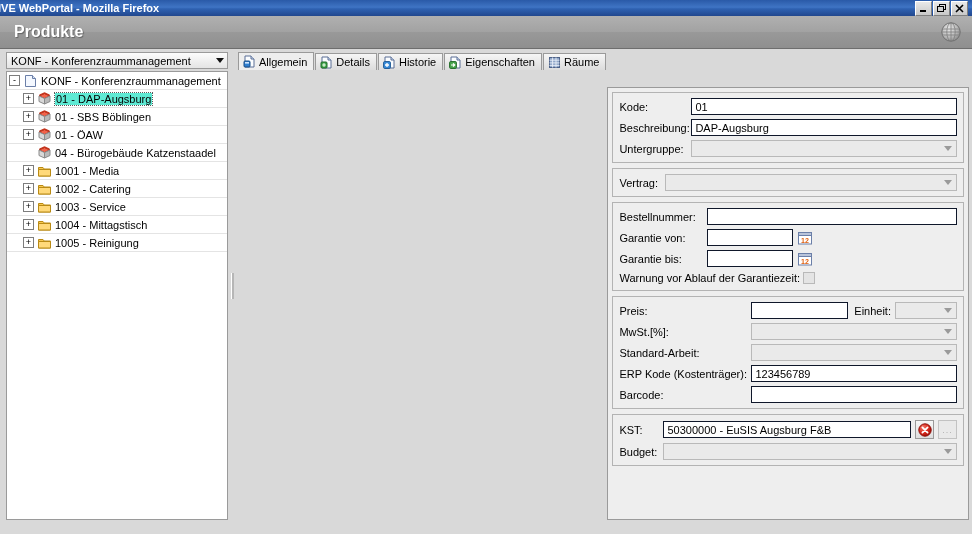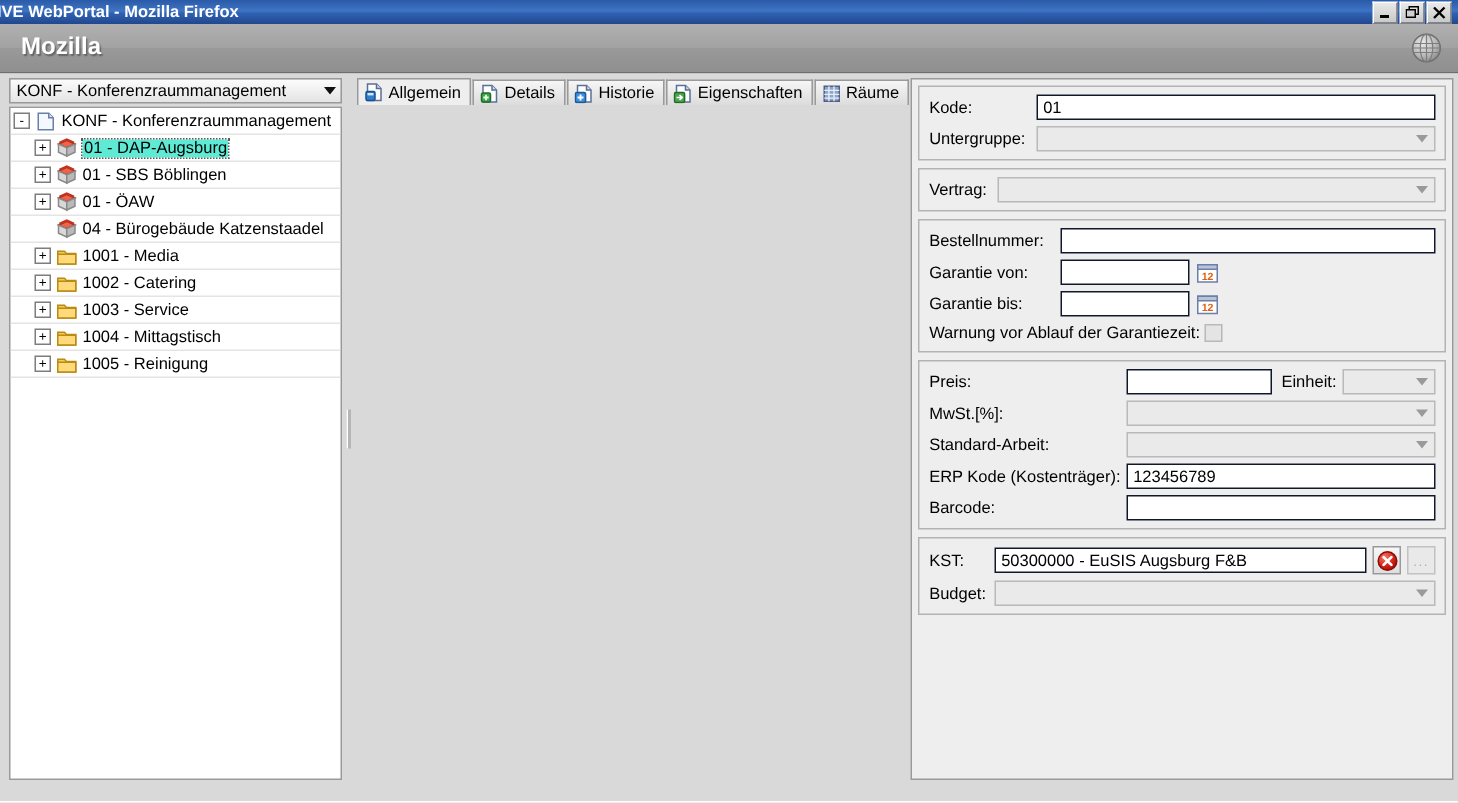--- a/index.html
+++ b/index.html
@@ -93,21 +93,21 @@
     display:flex;align-items:center;gap:3px;
     padding:0 6px 0 4px;
     border:1px solid #9a9a9a;border-bottom:none;
     background:linear-gradient(to bottom,#f6f6f6,#dcdcdc);
     font-size:11px;margin-right:1px;
   }
   .tab.active{background:#eeeeee;height:18px;}
   .tabicon{width:13px;height:13px;flex:none;}
   .formarea{
     flex:1;border:1px solid #9a9a9a;background:#eeeeee;
-    padding:4px;box-sizing:border-box;overflow:hidden;
+    padding:4px;box-sizing:border-box;overflow:hidden;margin-top:35px;
   }
   .group{
     border:1px solid #b3b3b3;background:#eeeeee;
     padding:4px 6px;margin-bottom:5px;box-sizing:border-box;
   }
   .frow{display:flex;align-items:center;height:19px;margin-bottom:2px;}
   .frow:last-child{margin-bottom:0;}
   .flabel{font-size:11px;color:#000;white-space:nowrap;flex:none;}
   .txt{
     height:17px;box-sizing:border-box;
@@ -154,21 +154,21 @@
     </div>
     <div class="win-btn">
       <svg width="9" height="9" viewBox="0 0 9 9">
         <path d="M1 1 L8 8 M8 1 L1 8" stroke="#000" stroke-width="1.6" fill="none"></path>
       </svg>
     </div>
   </div>
 </div>
 
 <div class="appheader">
-  <div class="apptitle">Mozilla</div>
+  <div class="apptitle">Produkte</div>
   <div class="globe">
     <svg width="22" height="22" viewBox="0 0 22 22">
       <defs>
         <radialGradient id="gg" cx="38%" cy="32%" r="72%">
           <stop offset="0%" stop-color="#e8e8e8"></stop>
           <stop offset="65%" stop-color="#b8b8b8"></stop>
           <stop offset="100%" stop-color="#8a8a8a"></stop>
         </radialGradient>
       </defs>
       <circle cx="11" cy="11" r="9.2" fill="url(#gg)" stroke="#6f6f6f"></circle>
@@ -329,20 +329,24 @@
           <span>Räume</span>
         </div>
       </div>
 
     <div class="formarea">
 
       <div class="group">
         <div class="frow">
           <span class="flabel" style="width:72px">Kode:</span>
           <span class="txt grow">01</span>
+        </div>
+        <div class="frow">
+          <span class="flabel" style="width:72px">Beschreibung:</span>
+          <span class="txt grow">DAP-Augsburg</span>
         </div>
         <div class="frow">
           <span class="flabel" style="width:72px">Untergruppe:</span>
           <span class="sel grow">
               <i class="arr"></i>
             </span>
         </div>
       </div>
 
       <div class="group">

